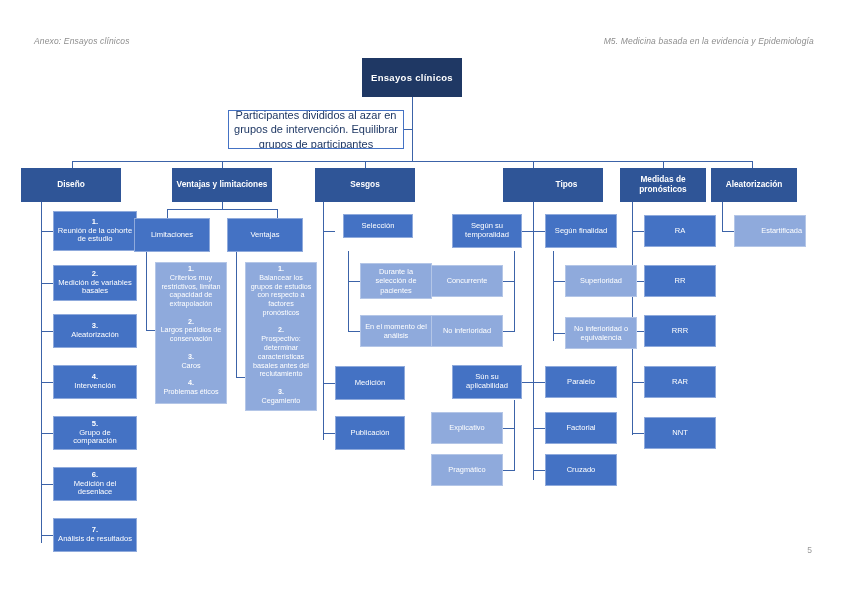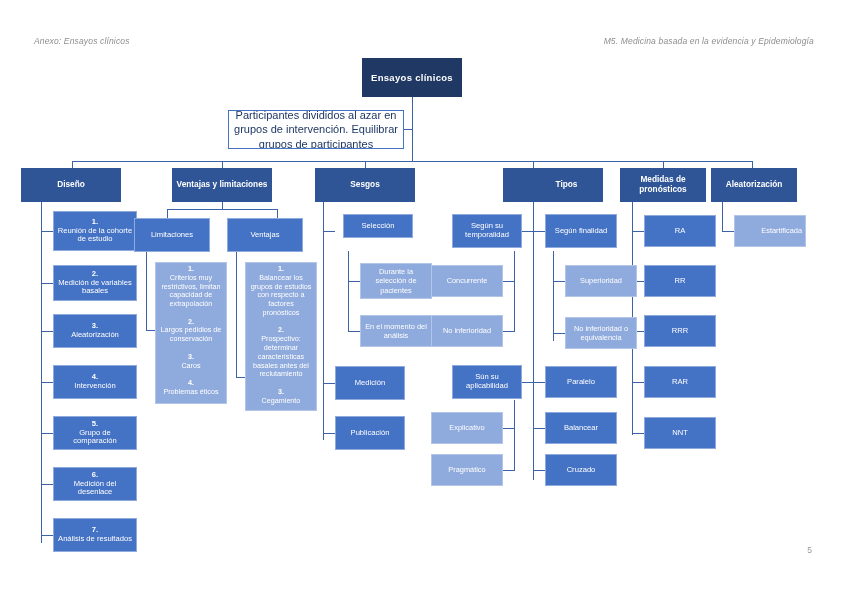--- a/index.html
+++ b/index.html
@@ -302,21 +302,21 @@
     <span>Explicativo</span>
   </div>
   <div class="node lvl-3" style="left:431px; top:454px; width:72px; height:32px;">
     <span>Pragmático</span>
   </div>
 
   <div class="node lvl-2" style="left:545px; top:366px; width:72px; height:32px;">
     <span>Paralelo</span>
   </div>
   <div class="node lvl-2" style="left:545px; top:412px; width:72px; height:32px;">
-    <span>Balancear</span>
+    <span>Factorial</span>
   </div>
   <div class="node lvl-2" style="left:545px; top:454px; width:72px; height:32px;">
     <span>Cruzado</span>
   </div>
 
   <div class="node lvl-2" style="left:644px; top:215px; width:72px; height:32px;">
     <span>RA</span>
   </div>
   <div class="node lvl-2" style="left:644px; top:265px; width:72px; height:32px;">
     <span>RR</span>

